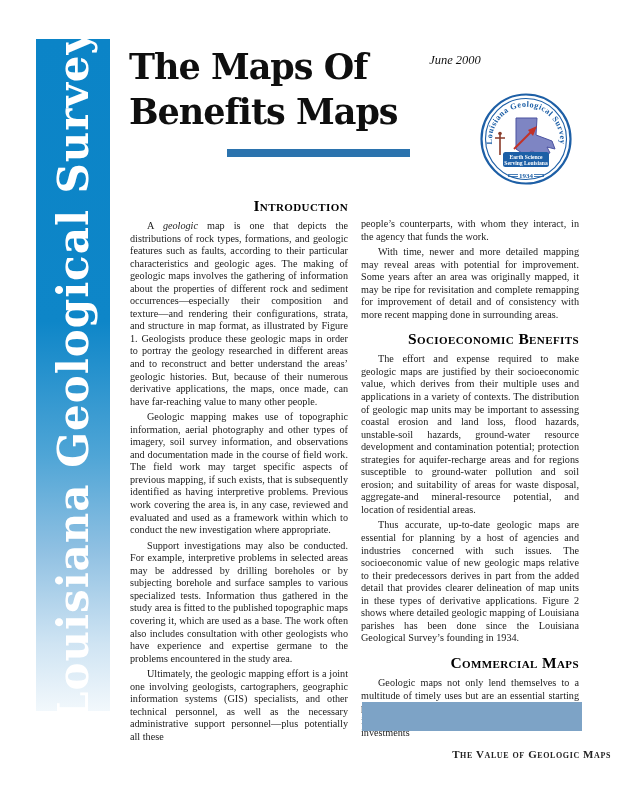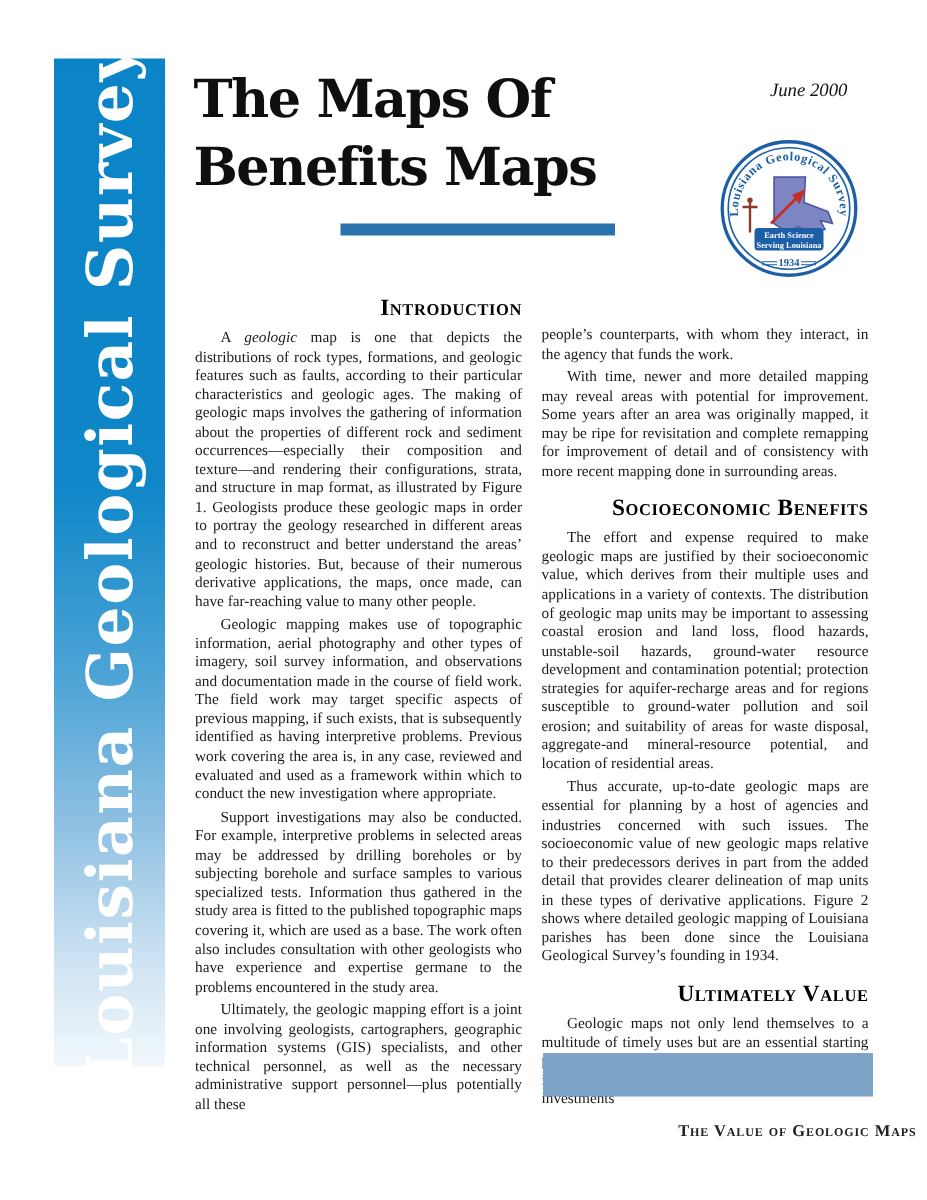--- a/index.html
+++ b/index.html
@@ -19,21 +19,21 @@
     font-family:"DejaVu Serif",serif;font-weight:700;
     font-size:42px;color:#ffffff;letter-spacing:1px;white-space:nowrap;
   }
   
   .masthead-title{
     position:absolute;left:129px;top:44px;
     font-family:"DejaVu Serif",serif;font-weight:700;color:#0f0f0f;
     font-size:35px;line-height:45px;letter-spacing:-1px;
   }
   .pub-block{
-    position:absolute;left:345px;top:52px;width:220px;text-align:right;
+    position:absolute;left:345px;top:52px;width:220px;text-align:center;
     font-style:italic;font-size:12.5px;line-height:17px;color:#111;
   }
   .title-rule{
     position:absolute;left:227px;top:149px;width:183px;height:8px;background:#2b73ae;
   }
   .seal{position:absolute;left:478px;top:93px;width:96px;height:92px;}
   
   .col{position:absolute;width:218px;font-size:10.2px;line-height:12.55px;text-align:justify;}
   .col-left{left:130px;top:197px;}
   .col-right{left:361px;top:218px;}
@@ -105,20 +105,20 @@
     <p>Support investigations may also be conducted. For example, interpretive problems in selected areas may be addressed by drilling boreholes or by subjecting borehole and surface samples to various specialized tests. Information thus gathered in the study area is fitted to the published topographic maps covering it, which are used as a base. The work often also includes consultation with other geologists who have experience and expertise germane to the problems encountered in the study area.</p>
     <p>Ultimately, the geologic mapping effort is a joint one involving geologists, cartographers, geographic information systems (GIS) specialists, and other technical personnel, as well as the necessary administrative support personnel—plus potentially all these</p>
   </div>
 
   <div class="col col-right">
     <p class="noindent">people’s counterparts, with whom they interact, in the agency that funds the work.</p>
     <p>With time, newer and more detailed mapping may reveal areas with potential for improvement. Some years after an area was originally mapped, it may be ripe for revisitation and complete remapping for improvement of detail and of consistency with more recent mapping done in surrounding areas.</p>
     <h2 class="sec-heading mid">Socioeconomic Benefits</h2>
     <p>The effort and expense required to make geologic maps are justified by their socioeconomic value, which derives from their multiple uses and applications in a variety of contexts. The distribution of geologic map units may be important to assessing coastal erosion and land loss, flood hazards, unstable-soil hazards, ground-water resource development and contamination potential; protection strategies for aquifer-recharge areas and for regions susceptible to ground-water pollution and soil erosion; and suitability of areas for waste disposal, aggregate-and mineral-resource potential, and location of residential areas.</p>
     <p>Thus accurate, up-to-date geologic maps are essential for planning by a host of agencies and industries concerned with such issues. The socioeconomic value of new geologic maps relative to their predecessors derives in part from the added detail that provides clearer delineation of map units in these types of derivative applications. Figure 2 shows where detailed geologic mapping of Louisiana parishes has been done since the Louisiana Geological Survey’s founding in 1934.</p>
-    <h2 class="sec-heading mid">Ultimately Value</h2>
+    <h2 class="sec-heading mid">Commercial Maps</h2>
     <p>Geologic maps not only lend themselves to a multitude of timely uses but are an essential starting point for a host of other, more specialized investigations. Impressive financial returns on the investments</p>
   </div>
 
   <div class="footer-band"></div>
   <div class="footer-title">The Value of Geologic Maps</div>
 
 </div>
 
 </body></html>

